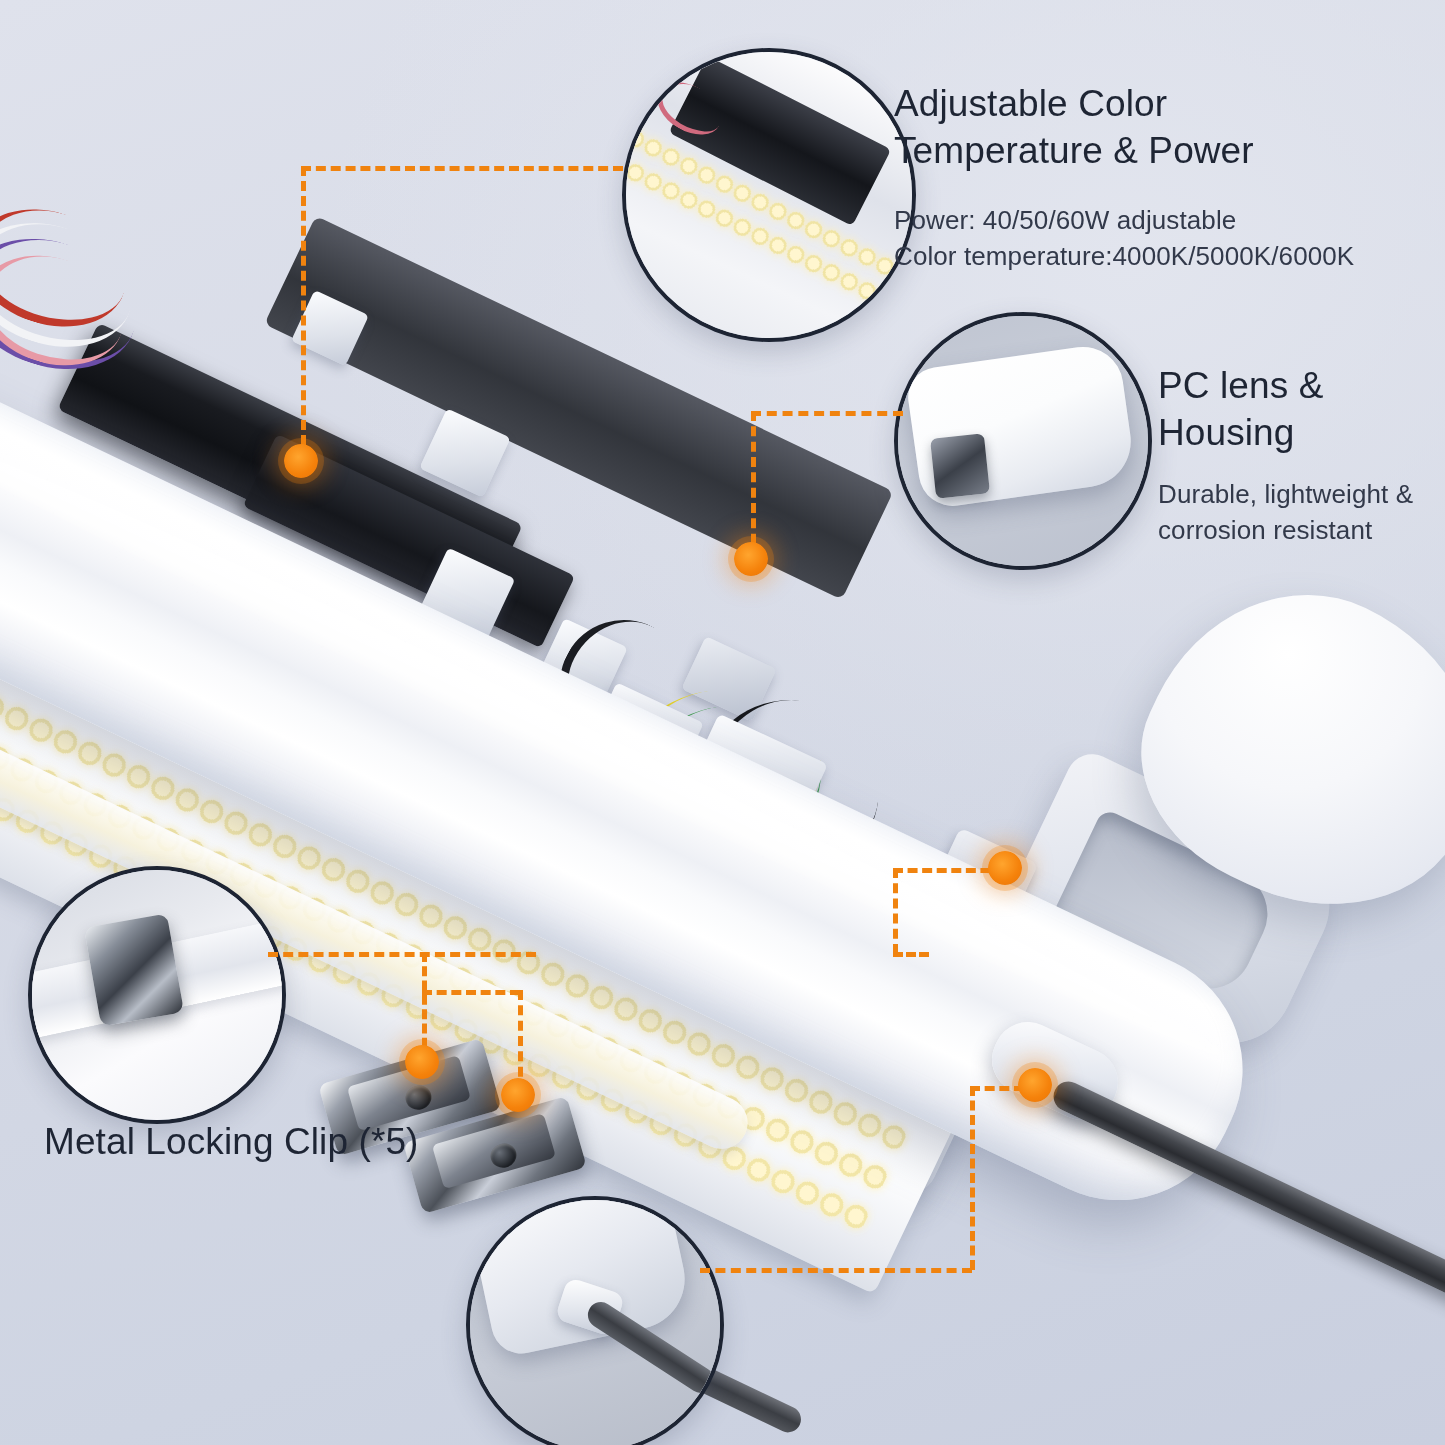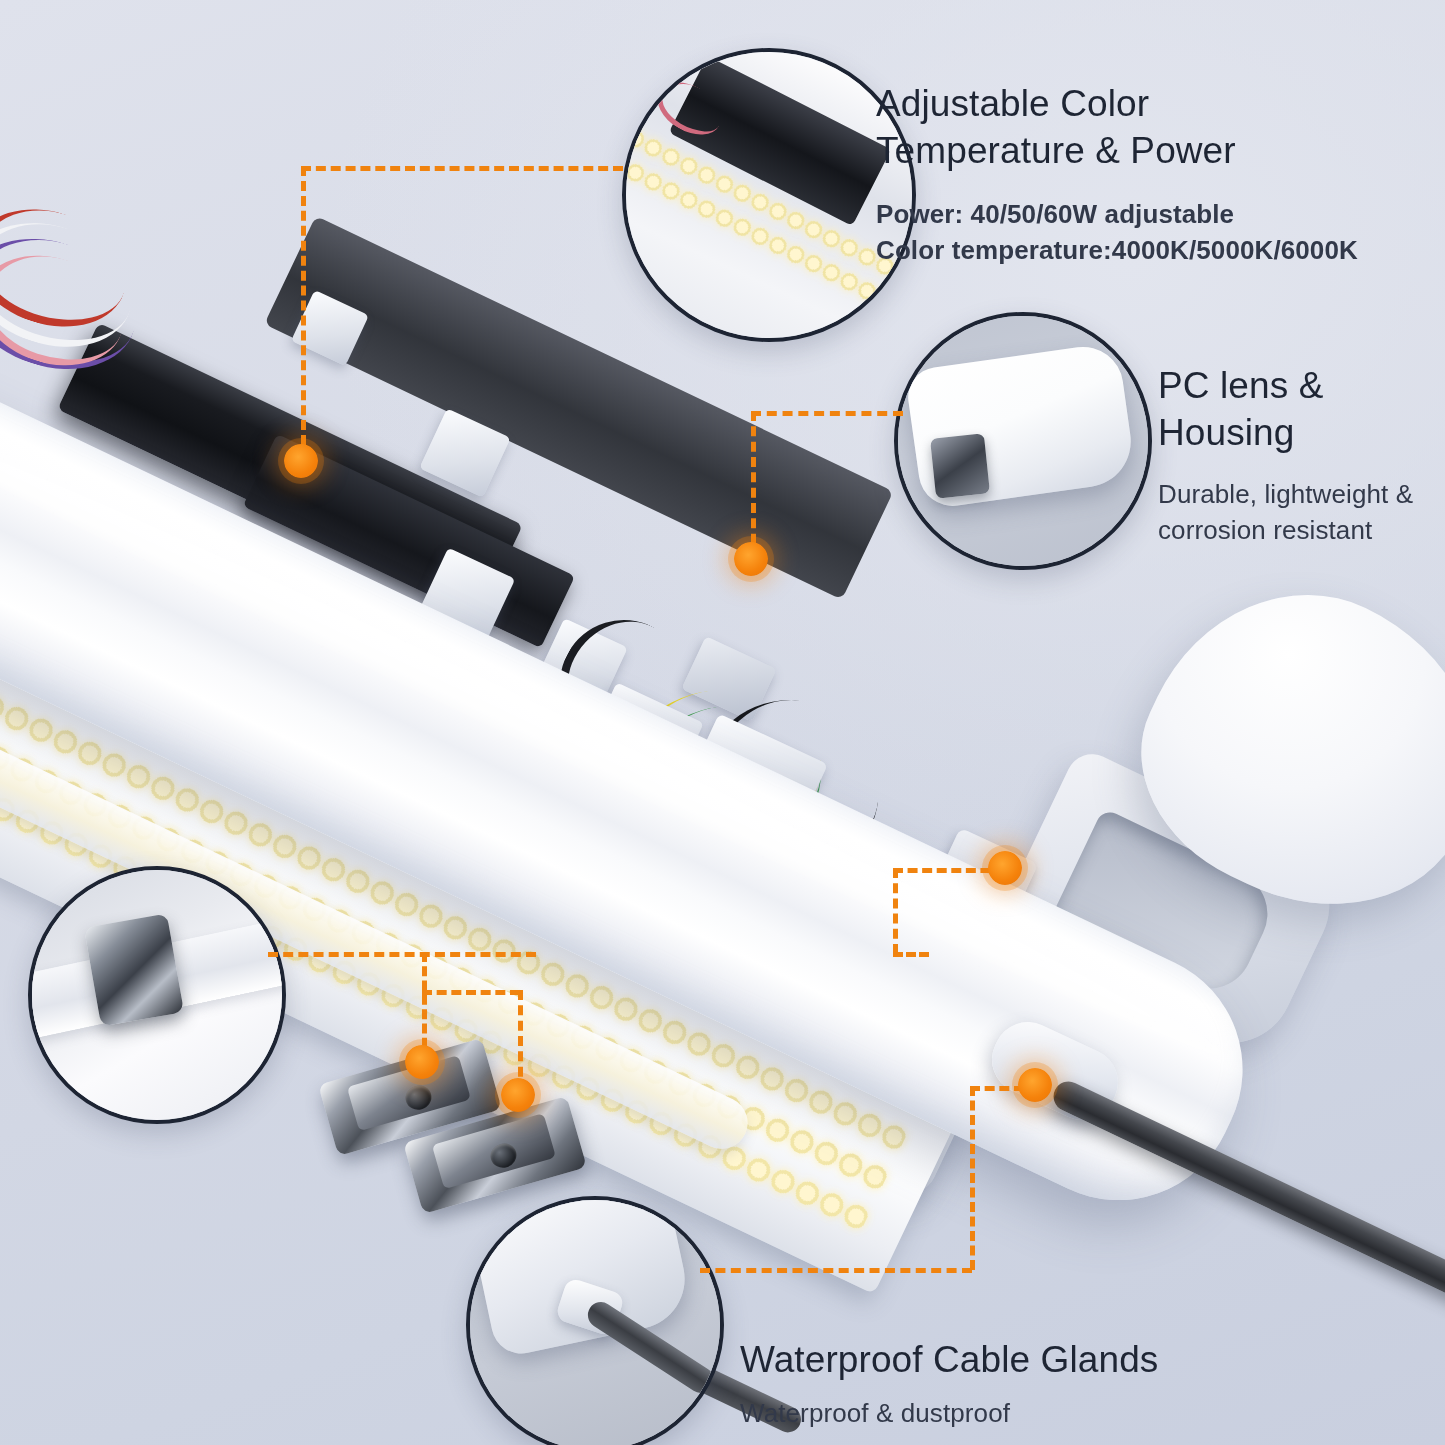--- a/index.html
+++ b/index.html
@@ -319,22 +319,22 @@
   
   .block{position:absolute;z-index:8;}
   .title{
     color:#1e2534;font-size:37px;line-height:47px;letter-spacing:.1px;
     font-weight:400;white-space:pre-line;
   }
   .sub{
     color:#32394a;font-size:26px;line-height:36px;letter-spacing:.1px;
     white-space:pre-line;
   }
-  #txt-color-temp{left:876px;top:80px;width:520px;}
-  #txt-color-temp .sub{margin-top:22px;font-weight:bold;}
+  #txt-color-temp{left:894px;top:80px;width:520px;}
+  #txt-color-temp .sub{margin-top:28px;}
   #txt-pc-lens{left:1158px;top:362px;width:290px;}
   #txt-pc-lens .sub{margin-top:20px;}
   #txt-metal-clip{left:44px;top:1118px;width:430px;}
   #txt-metal-clip .sub{margin-top:16px;}
   #txt-gland{left:740px;top:1336px;width:420px;}
   #txt-gland .sub{margin-top:12px;}
 </style>
 </head>
 <body>
 
@@ -437,38 +437,35 @@
     </div>
   </div>
   <div class="hline" style="left:268px;top:952px;width:268px;"></div>
   <div class="vline" style="left:422px;top:952px;height:110px;"></div>
   <div class="hline" style="left:422px;top:990px;width:98px;"></div>
   <div class="vline" style="left:518px;top:990px;height:102px;"></div>
   <div class="dot" style="left:405px;top:1045px;"></div>
   <div class="dot" style="left:501px;top:1078px;"></div>
 
   <div class="block" id="txt-metal-clip">
+    <div class="title">Metal Locking Clip (*5)</div>
   </div>
 
   <div class="bubble" id="bubble-gland">
     <div class="inner">
       <div class="bg"></div>
       <div class="body"></div>
       <div class="nut"></div>
       <div class="cab"></div>
     </div>
   </div>
   <div class="hline" style="left:893px;top:868px;width:112px;"></div>
   <div class="vline" style="left:893px;top:868px;height:86px;"></div>
   <div class="hline" style="left:893px;top:952px;width:36px;"></div>
   <div class="dot" style="left:988px;top:851px;"></div>
 
   <div class="hline" style="left:700px;top:1268px;width:272px;"></div>
   <div class="vline" style="left:970px;top:1086px;height:184px;"></div>
   <div class="hline" style="left:970px;top:1086px;width:54px;"></div>
   <div class="dot" style="left:1018px;top:1068px;"></div>
 
-  <div class="block" id="txt-gland">
-    <div class="title">Waterproof Cable Glands</div>
-    <div class="sub">Waterproof &amp; dustproof</div>
-  </div>
 
 </div>
 
 </body></html>

